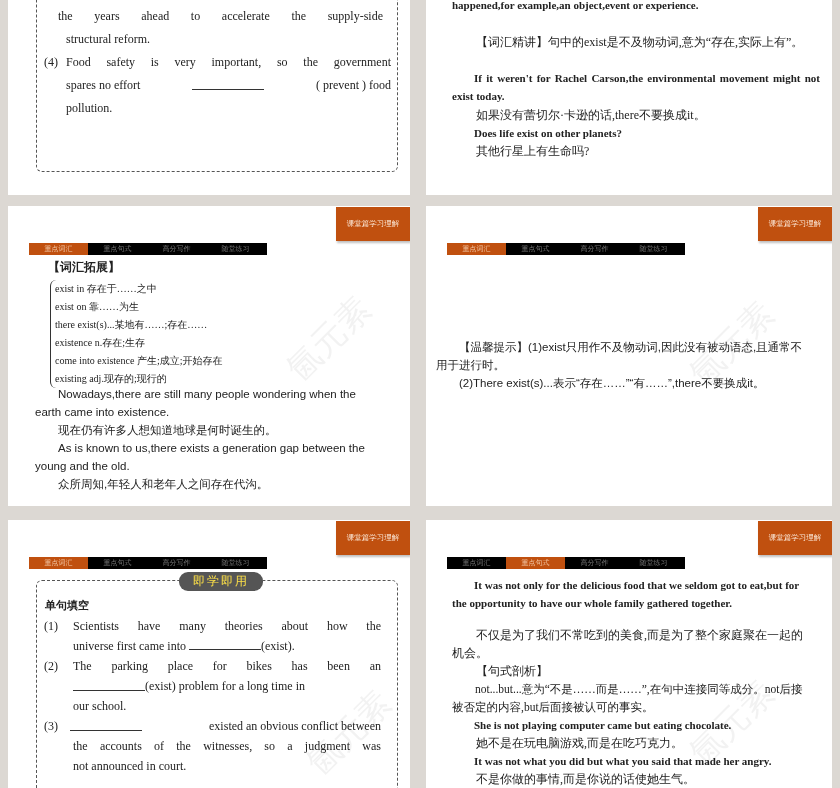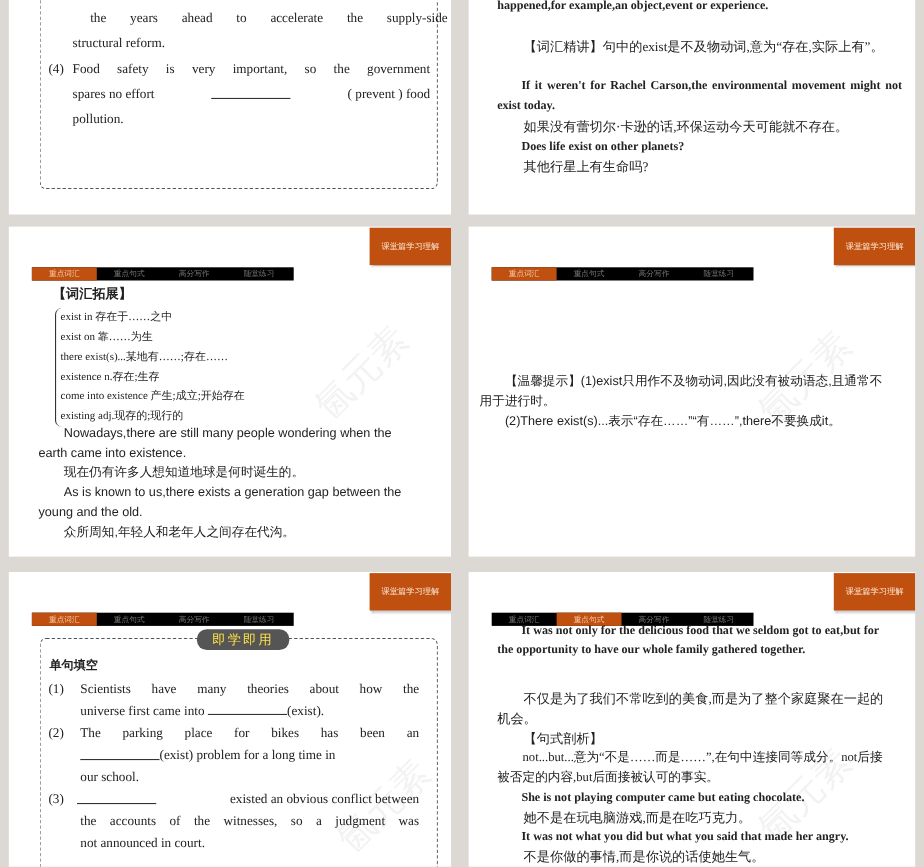--- a/index.html
+++ b/index.html
@@ -29,37 +29,37 @@
   .blank { display: inline-block; border-bottom: 1px solid #333; width: 72px; height: 12px; vertical-align: baseline; }
   .watermark { position: absolute; font-family: "DejaVu Sans", sans-serif; font-size: 34px; color: rgba(0,0,0,0.05); transform: rotate(-45deg); pointer-events: none; }
   .pill { position: absolute; left: 142px; top: -9px; background: #555; color: #fde047; font-size: 12px; padding: 1px 14px; border-radius: 9px; font-family: "DejaVu Sans", sans-serif; letter-spacing: 2px; text-align: center; }
   .brace-list { position: absolute; left: 42px; top: 74px; border-left: 1.2px solid #333; border-radius: 6px 0 0 6px; padding-left: 4px; font-size: 10px; line-height: 18px; font-family: "Liberation Serif", serif; }
 </style>
 </head>
 <body>
 
 <div class="slide" id="s1">
   <div class="dashbox" style="left:28px; top:-10px; width:362px; height:192px;"></div>
-  <div class="txt serif" style="left:74px; top:15px; width:325px; text-align:justify; text-align-last:justify;font-family:Liberation Serif, serif;">the years ahead to accelerate the supply-side</div>
+  <div class="txt serif" style="left:50px; top:15px; width:325px; text-align:justify; text-align-last:justify;font-family:Liberation Serif, serif;">the years ahead to accelerate the supply-side</div>
   <div class="txt serif" style="left:58px; top:38px;">structural reform.</div>
   <div class="txt serif" style="left:36px; top:61px;">(4)</div>
   <div class="txt serif" style="left:58px; top:61px; width:325px; text-align:justify; text-align-last:justify;">Food safety is very important, so the government</div>
   <div class="txt serif" style="left:58px; top:84px; width:325px; display:flex; justify-content:space-between;">
     <span>spares no effort</span>
     <span class="blank" style="margin-top:4px;"></span>
     <span>( prevent )  food</span>
   </div>
   <div class="txt serif" style="left:58px; top:107px;">pollution.</div>
 </div>
 
 <div class="slide" id="s2">
   <div class="txt serif bold" style="left:26px; top:6px; width:368px; font-size:11px; line-height:18px;">happened,for example,an object,event or experience.</div>
   <div class="txt serif para" style="left:26px; top:42px; width:368px; font-size:12px; line-height:20px;">【词汇精讲】句中的exist是不及物动词,意为“存在,实际上有”。</div>
   <div class="txt serif bold para" style="left:26px; top:79px; width:368px; font-size:11px; line-height:18px; text-align:justify;">If it weren't for Rachel Carson,the environmental movement might not exist today.</div>
-  <div class="txt serif para" style="left:26px; top:116px; width:368px; font-size:12px; line-height:18px;">如果没有蕾切尔·卡逊的话,环保运动今天可能就不存在。</div>
+  <div class="txt serif para" style="left:26px; top:116px; width:368px; font-size:12px; line-height:18px;">如果没有蕾切尔·卡逊的话,there不要换成it。</div>
   <div class="txt serif bold para" style="left:26px; top:134px; width:368px; font-size:11px; line-height:18px;">Does life exist on other planets?</div>
   <div class="txt serif para" style="left:26px; top:152px; width:368px; font-size:12px; line-height:18px;">其他行星上有生命吗?</div>
 </div>
 
 <div class="slide" id="s3">
   <div class="badge">课堂篇学习理解</div>
   <div class="tabs">
     <div class="tab active">重点词汇</div>
     <div class="tab">重点句式</div>
     <div class="tab">高分写作</div>
@@ -133,21 +133,21 @@
 </div>
 
 <div class="slide" id="s6">
   <div class="badge">课堂篇学习理解</div>
   <div class="tabs">
     <div class="tab">重点词汇</div>
     <div class="tab active">重点句式</div>
     <div class="tab">高分写作</div>
     <div class="tab">随堂练习</div>
   </div>
-  <div class="txt serif bold para" style="left:26px; top:44px; width:360px; font-size:11px; line-height:18px;">It was not only for the delicious food that we seldom got to eat,but for the opportunity to have our whole family gathered together.</div>
+  <div class="txt serif bold para" style="left:26px; top:56px; width:360px; font-size:11px; line-height:18px;">It was not only for the delicious food that we seldom got to eat,but for the opportunity to have our whole family gathered together.</div>
   <div class="txt serif para" style="left:26px; top:106px; width:360px; font-size:12px; line-height:18px;">不仅是为了我们不常吃到的美食,而是为了整个家庭聚在一起的机会。</div>
   <div class="txt serif para" style="left:26px; top:142px; font-size:12px; line-height:18px;">【句式剖析】</div>
   <div class="txt serif para" style="left:26px; top:160px; width:360px; font-size:11.5px; line-height:18px;">not...but...意为“不是……而是……”,在句中连接同等成分。not后接被否定的内容,but后面接被认可的事实。</div>
   <div class="txt serif bold para" style="left:26px; top:196px; width:360px; font-size:11px; line-height:18px;">She is not playing computer came but eating chocolate.</div>
   <div class="txt serif para" style="left:26px; top:214px; width:360px; font-size:12px; line-height:18px;">她不是在玩电脑游戏,而是在吃巧克力。</div>
   <div class="txt serif bold para" style="left:26px; top:232px; width:360px; font-size:11px; line-height:18px;">It was not what you did but what you said that made her angry.</div>
   <div class="txt serif para" style="left:26px; top:250px; width:360px; font-size:12px; line-height:18px;">不是你做的事情,而是你说的话使她生气。</div>
   <div class="watermark" style="left:255px; top:180px;">氤元素</div>
 </div>
 

